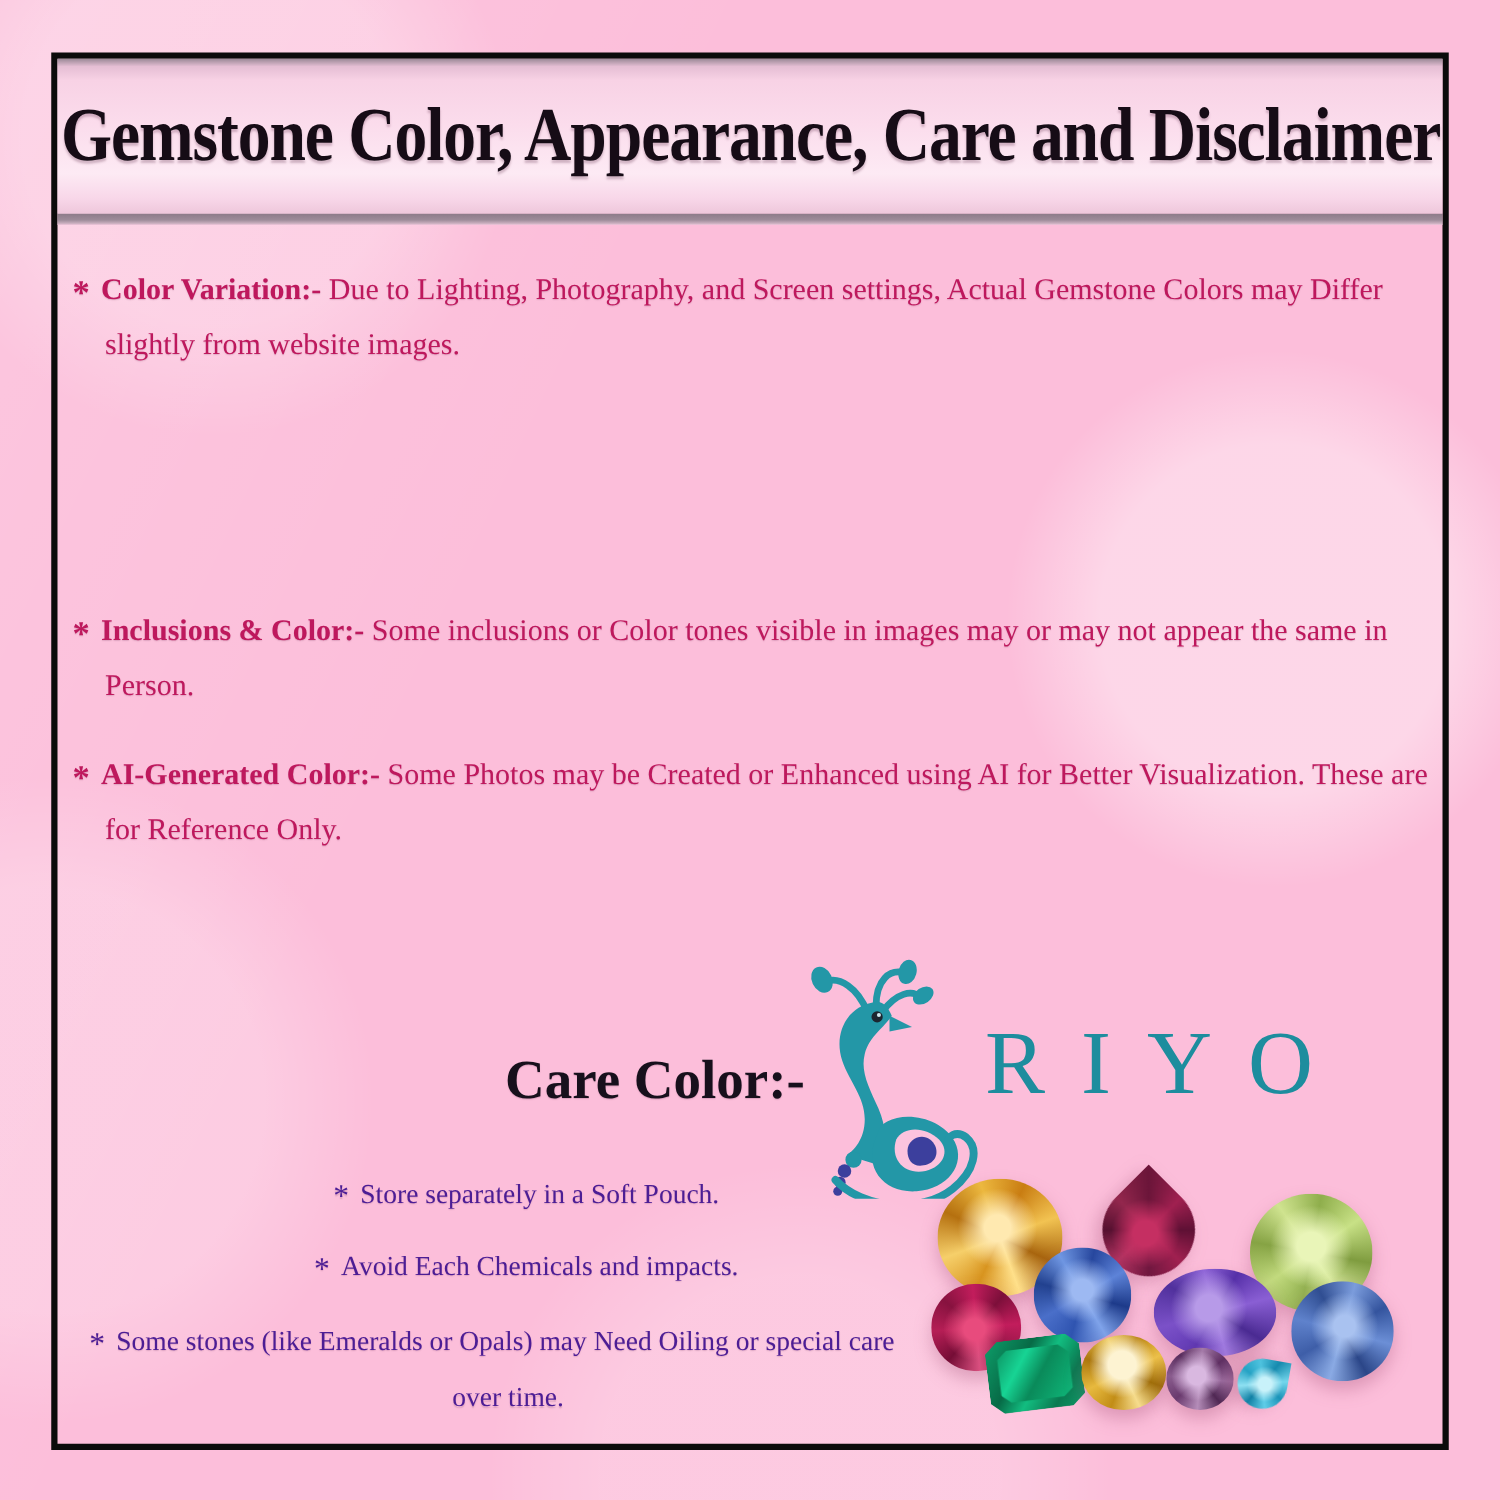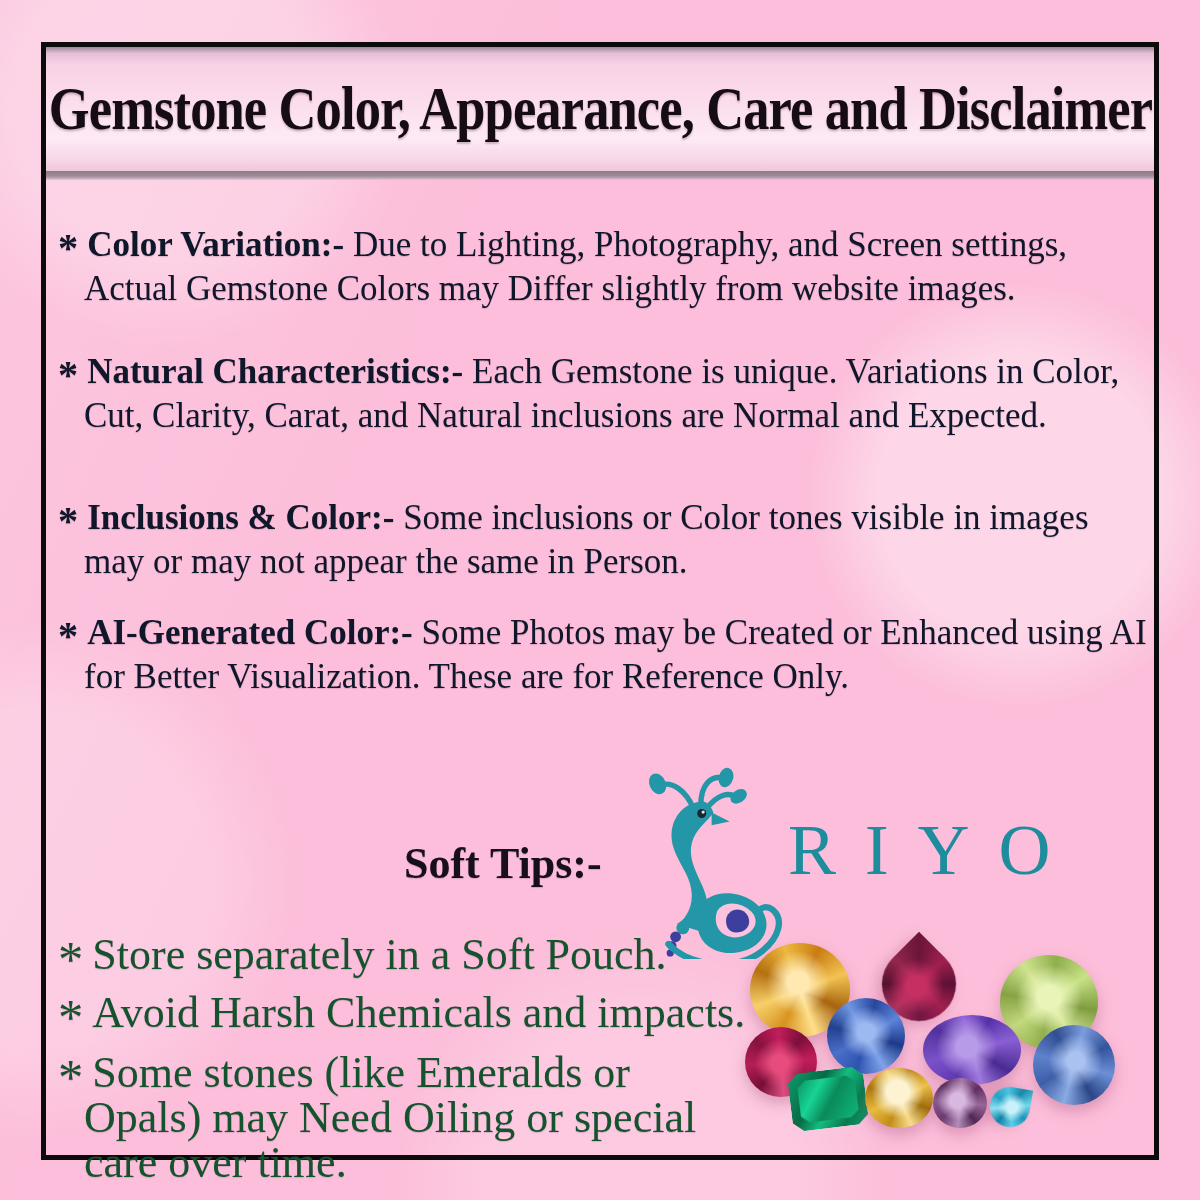--- a/index.html
+++ b/index.html
@@ -30,39 +30,39 @@
     background:linear-gradient(180deg,#8d7b89 0%,#9d8b99 55%,#c9aebe 85%,#f2c7dd 100%);
   }
   .title{
     font-weight:bold;font-size:61px;color:#160c16;white-space:nowrap;
     transform:scaleX(.86);letter-spacing:-1px;
     text-shadow:0 2px 2px rgba(90,40,70,.28);
   }
   
   .bullet{
     position:absolute;left:12px;width:1072px;
-    font-size:35px;line-height:44px;color:#0f172a;
+    font-size:24px;line-height:44px;color:#be185d;
     padding-left:26px;text-indent:-26px;
     text-shadow:0 1px 1px rgba(120,60,95,.22);
-    margin-top:13px;
   }
   .star{display:inline-block;text-indent:0;font-size:1.15em;line-height:0;position:relative;top:.13em;margin-right:9px;}
   .star.bold{font-weight:bold;}
   .lbl{font-weight:bold;}
   
   .care-heading{
     position:absolute;left:358px;top:791px;
     font-size:44px;font-weight:bold;color:#17101c;
     text-shadow:0 1px 1px rgba(120,60,95,.25);
   }
   .care-item{
     position:absolute;left:12px;width:700px;
-    font-size:44px;line-height:45px;color:#14532d;
+    font-size:22px;line-height:45px;color:#4c1d95;
     padding-left:26px;text-indent:-26px;
     text-shadow:0 1px 1px rgba(120,60,95,.22);
+    text-align:center;
   }
   .care-item.narrow{width:645px;}
   
   .peacock{position:absolute;left:572px;top:720px;width:180px;height:192px;}
   .brand-word{
     position:absolute;left:742px;top:762px;
     font-size:72px;letter-spacing:.40em;color:#1d8d9e;
     font-weight:normal;white-space:nowrap;
   }
   
@@ -99,37 +99,33 @@
     <div class="header-band">
       <div class="title">Gemstone Color, Appearance, Care and Disclaimer</div>
     </div>
     <div class="header-divider"></div>
 
     <div class="bullet" style="top:163px">
       <span class="star bold">*</span><b class="lbl">Color Variation:-</b>
       <span class="txt">Due to Lighting, Photography, and Screen settings, Actual Gemstone Colors may Differ slightly from website images.</span>
     </div>
 
-    <div class="bullet" style="top:290px">
-      <span class="star bold">*</span><b class="lbl">Natural Characteristics:-</b>
-      <span class="txt">Each Gemstone is unique. Variations in Color, Cut, Clarity, Carat, and Natural inclusions are Normal and Expected.</span>
-    </div>
 
     <div class="bullet" style="top:436px">
       <span class="star bold">*</span><b class="lbl">Inclusions &amp; Color:-</b>
       <span class="txt">Some inclusions or Color tones visible in images may or may not appear the same in Person.</span>
     </div>
 
     <div class="bullet" style="top:551px">
       <span class="star bold">*</span><b class="lbl">AI-Generated Color:-</b>
       <span class="txt">Some Photos may be Created or Enhanced using AI for Better Visualization. These are for Reference Only.</span>
     </div>
 
 
-    <div class="care-heading">Soft Tips:-</div>
+    <div class="care-heading">Care Color:-</div>
 
     <svg class="peacock" viewBox="0 0 100 104" xmlns="http://www.w3.org/2000/svg">
       <g fill="none" stroke="#2397a7" stroke-width="3" stroke-linecap="round">
         <path d="M42 22 C38 12 30 6 23 9"></path>
         <path d="M46 20 C46 8 52 3 59 5"></path>
         <path d="M49 22 C55 14 62 12 66 16"></path>
       </g>
       <ellipse cx="22" cy="8" rx="4.5" ry="6" fill="#2397a7" transform="rotate(-25 22 8)"></ellipse>
       <ellipse cx="60" cy="4.5" rx="4" ry="5.5" fill="#2397a7" transform="rotate(15 60 4.5)"></ellipse>
       <ellipse cx="67" cy="15" rx="3.5" ry="5" fill="#2397a7" transform="rotate(55 67 15)"></ellipse>
@@ -145,21 +141,21 @@
       <path d="M55 79 C52 88 59 95 68 93 C76 91 79 84 74 79 C68 73 58 73 55 79 Z" fill="#fcc3de"></path>
       <path d="M60 84 C60 79 66 76 70 79 C74 82 74 88 69 90 C63 92 60 89 60 84 Z" fill="#3c3f9d"></path>
       <path d="M28 97 C40 110 66 112 80 101 C90 93 92 83 86 78 C82 75 77 77 78 82" fill="none" stroke="#2397a7" stroke-width="3.5" stroke-linecap="round"></path>
     </svg>
     <div class="brand-word">RIYO</div>
 
     <div class="care-item" style="top:885px">
       <span class="star">*</span><span>Store separately in a Soft Pouch.</span>
     </div>
     <div class="care-item" style="top:943px">
-      <span class="star">*</span><span>Avoid Harsh Chemicals and impacts.</span>
+      <span class="star">*</span><span>Avoid Each Chemicals and impacts.</span>
     </div>
     <div class="care-item narrow" style="top:1003px">
       <span class="star">*</span><span>Some stones (like Emeralds or Opals) may Need Oiling or special care over time.</span>
     </div>
 
     <div class="gems">
       <div class="gem round g-citrine" style="left:14px;top:8px;width:100px;height:94px"></div>
       <div class="gem drop g-garnet" style="left:146px;top:12px;width:74px;height:74px;transform:rotate(45deg)"></div>
       <div class="gem round g-peridot" style="left:264px;top:20px;width:98px;height:94px"></div>
       <div class="gem round g-ruby" style="left:9px;top:92px;width:72px;height:70px"></div>

